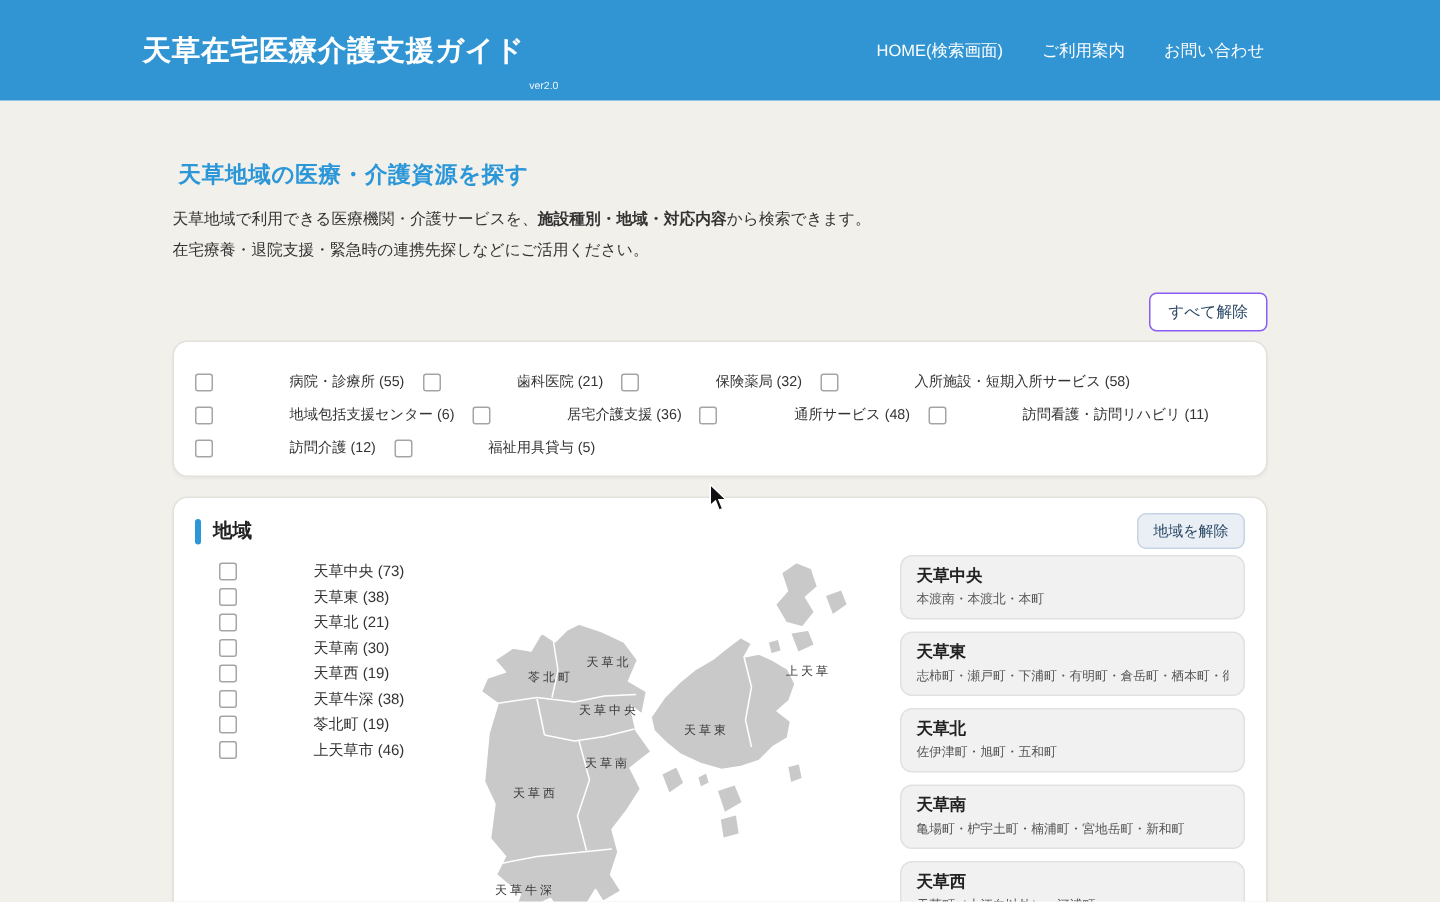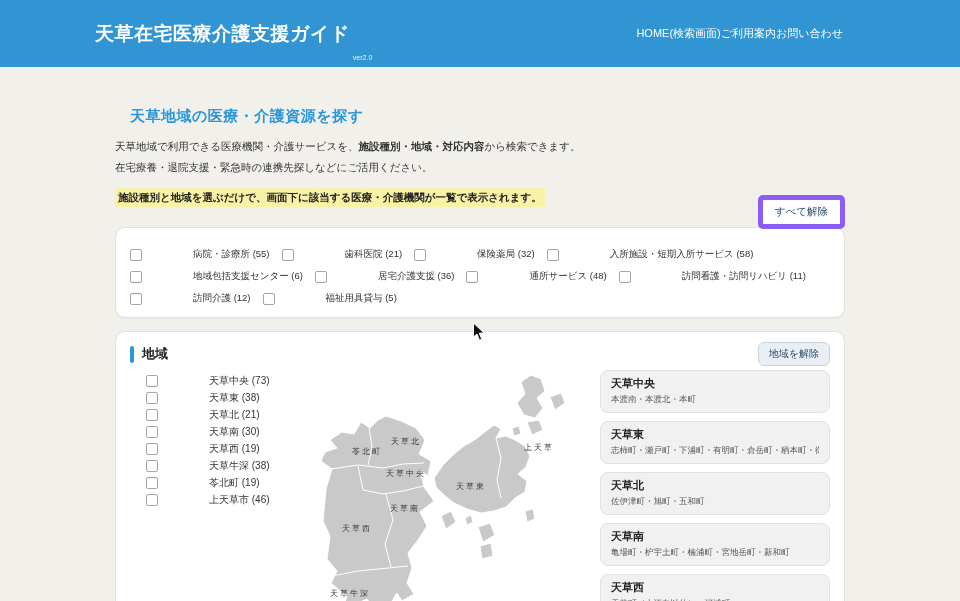--- a/index.html
+++ b/index.html
@@ -12,35 +12,35 @@
     position:relative;
   }
   
   .topbar {
     height:67px; background:#3095d2;
     display:flex; align-items:center;
     padding:0 117px 0 95px;
   }
   .site-title { color:#fff; font-size:19px; font-weight:bold; letter-spacing:.5px; text-decoration:none; cursor:pointer; }
   .ver { color:#eaf4fb; font-size:7px; margin-left:3px; align-self:flex-end; padding-bottom:6px; }
-  .topnav { margin-left:auto; display:flex; }
+  .topnav { margin-left:auto; display:flex; gap:26px; }
   .nav-item { color:#fff; font-size:11px; text-decoration:none; cursor:pointer; white-space:nowrap; }
   
   .container { width:730px; margin:0 auto; position:relative; }
-  .page-title { margin:40px 15px 0; font-size:15px; font-weight:bold; color:#2b96d8; letter-spacing:.5px; }
+  .page-title { margin:40px 4px 0; font-size:15px; font-weight:bold; color:#2b96d8; letter-spacing:.5px; }
   .desc { margin:10px 0 0; font-size:10.5px; line-height:21px; color:#333; }
   .desc b { font-weight:bold; }
   .lead-row { position:relative; margin-top:9px; height:34px; }
   .highlight {
     display:inline-block; background:#f7f2a5; color:#222;
     font-size:10.5px; font-weight:bold; padding:3px 3px; line-height:13px;
   }
   .clear-all-btn {
     position:absolute; right:0; top:8px;
-    background:#fff; border:5px solid #8b5cf6; border-radius:5px;
+    background:#fff; border:1px solid #8b5cf6; border-radius:5px;
     padding:5px 12px; font-size:10.5px; color:#2a4866; cursor:pointer;
     font-family:inherit;
   }
   
   .card {
     background:#fff; border:1px solid #e3e1dc; border-radius:10px;
     padding:10px 14px 12px; box-shadow:0 1px 2px rgba(0,0,0,.04);
   }
   .card.facility { margin-top:6px; }
   .card.region { margin-top:13px; }
@@ -93,21 +93,20 @@
 <main class="container">
 
   <h1 class="page-title">天草地域の医療・介護資源を探す</h1>
 
   <p class="desc">
     <span>天草地域で利用できる医療機関・介護サービスを、</span><b>施設種別・地域・対応内容</b><span>から検索できます。</span><br>
     <span>在宅療養・退院支援・緊急時の連携先探しなどにご活用ください。</span>
   </p>
 
   <div class="lead-row">
-    <span class="highlight">施設種別と地域を選ぶだけで、画面下に該当する医療・介護機関が一覧で表示されます。</span>
     <button class="clear-all-btn">すべて解除</button>
   </div>
 
   <section class="card facility">
     <div class="cb-list">
 
         <label class="cb">
           <span class="box"></span>
           <span>病院・診療所 (55)</span>
         </label>

